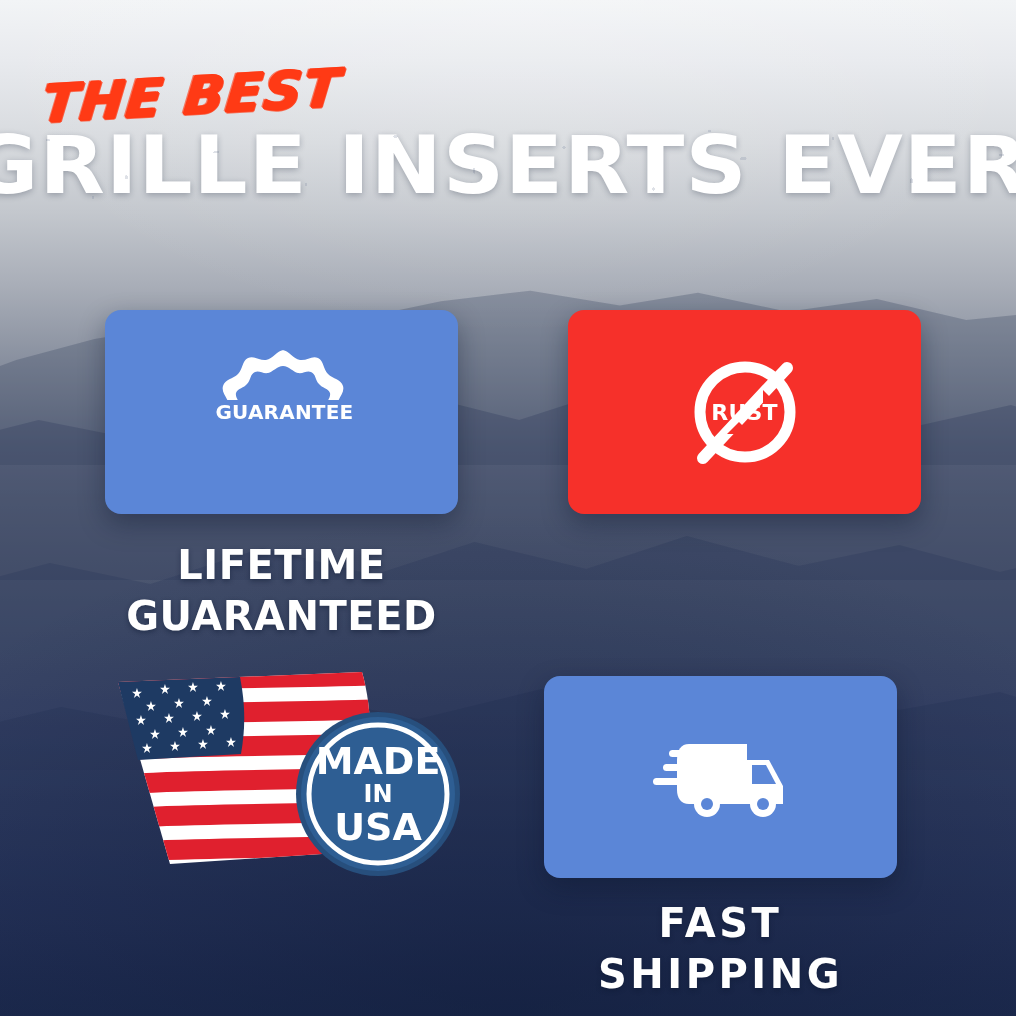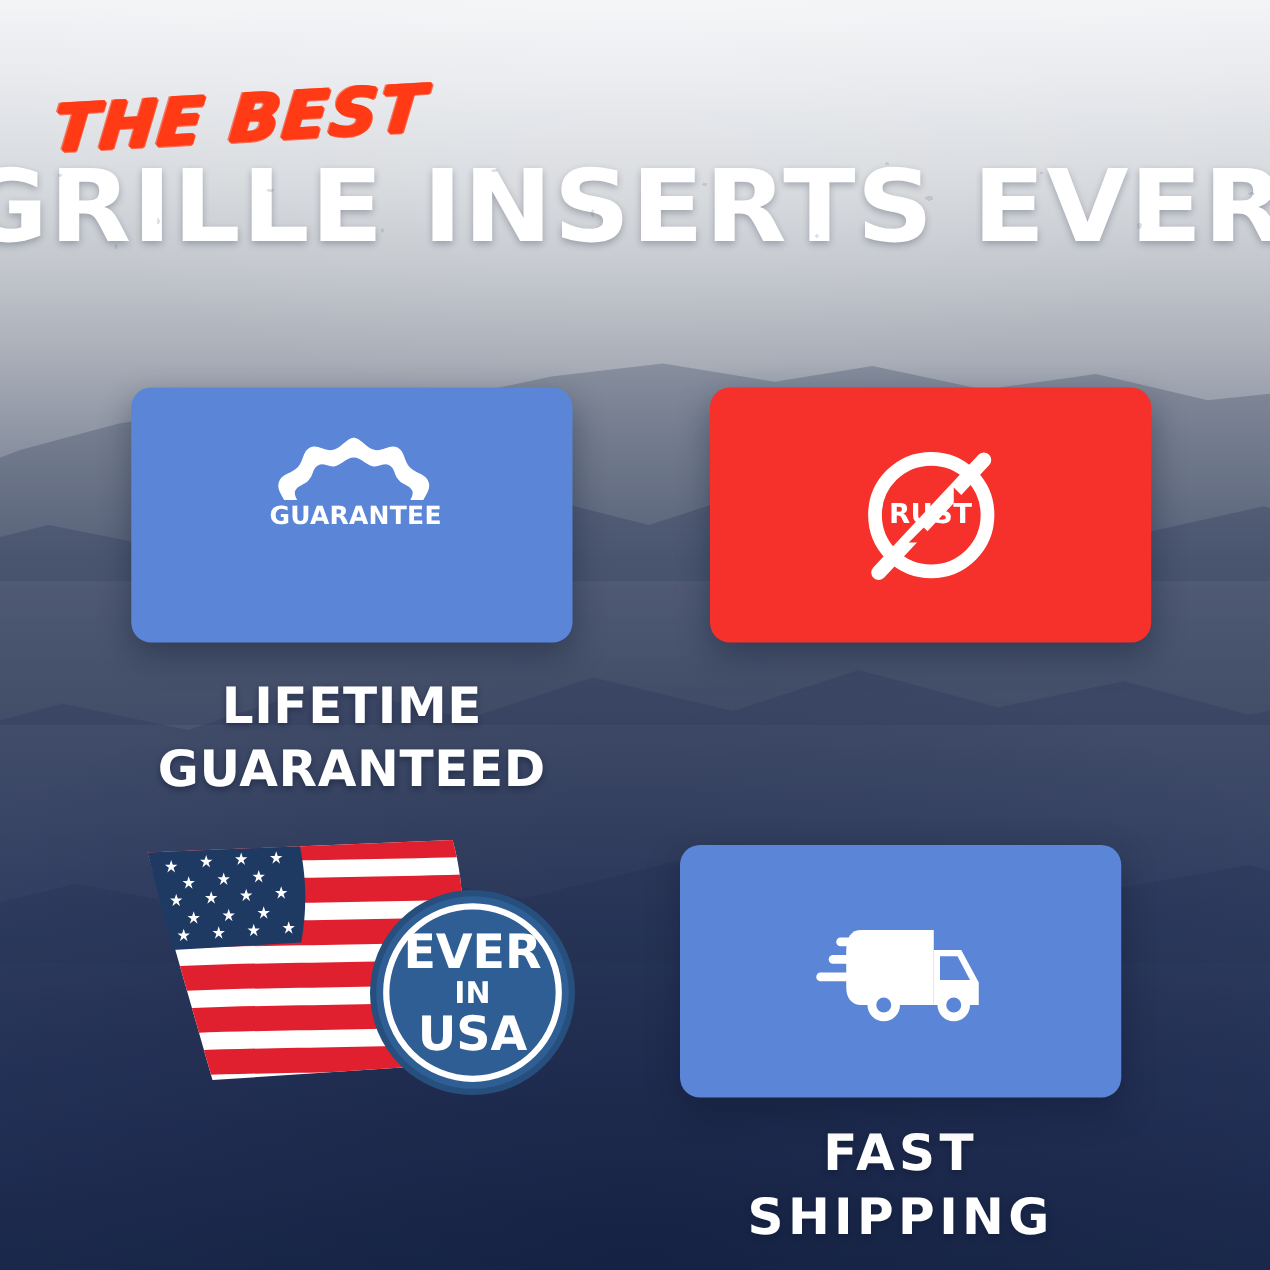--- a/index.html
+++ b/index.html
@@ -408,21 +408,21 @@
           <g>
             <circle cx="278" cy="126" r="82" fill="#274f7d"></circle>
             <circle cx="278" cy="126" r="77" fill="#2e5e93"></circle>
             <circle cx="278" cy="126" r="69" fill="none" stroke="#ffffff" stroke-width="5"></circle>
           </g>
         </svg>
 
         <div style="position:absolute; left:196px; top:126px; width:164px; text-align:center;
                     transform:translateY(-50%); color:#fff; font-family:'DejaVu Sans',sans-serif;
                     font-weight:700; line-height:1.0;">
-          <div style="font-size:38px;">EVER</div>
+          <div style="font-size:38px;">MADE</div>
           <div style="font-size:24px; margin-top:2px;">IN</div>
           <div style="font-size:38px; margin-top:2px;">USA</div>
         </div>
       </div>
     </div>
 
     <div class="feature" id="f-shipping">
       <div class="card blue">
         <div>
           <svg class="icon-svg" width="140" height="86" viewBox="0 0 140 86" aria-hidden="true">

